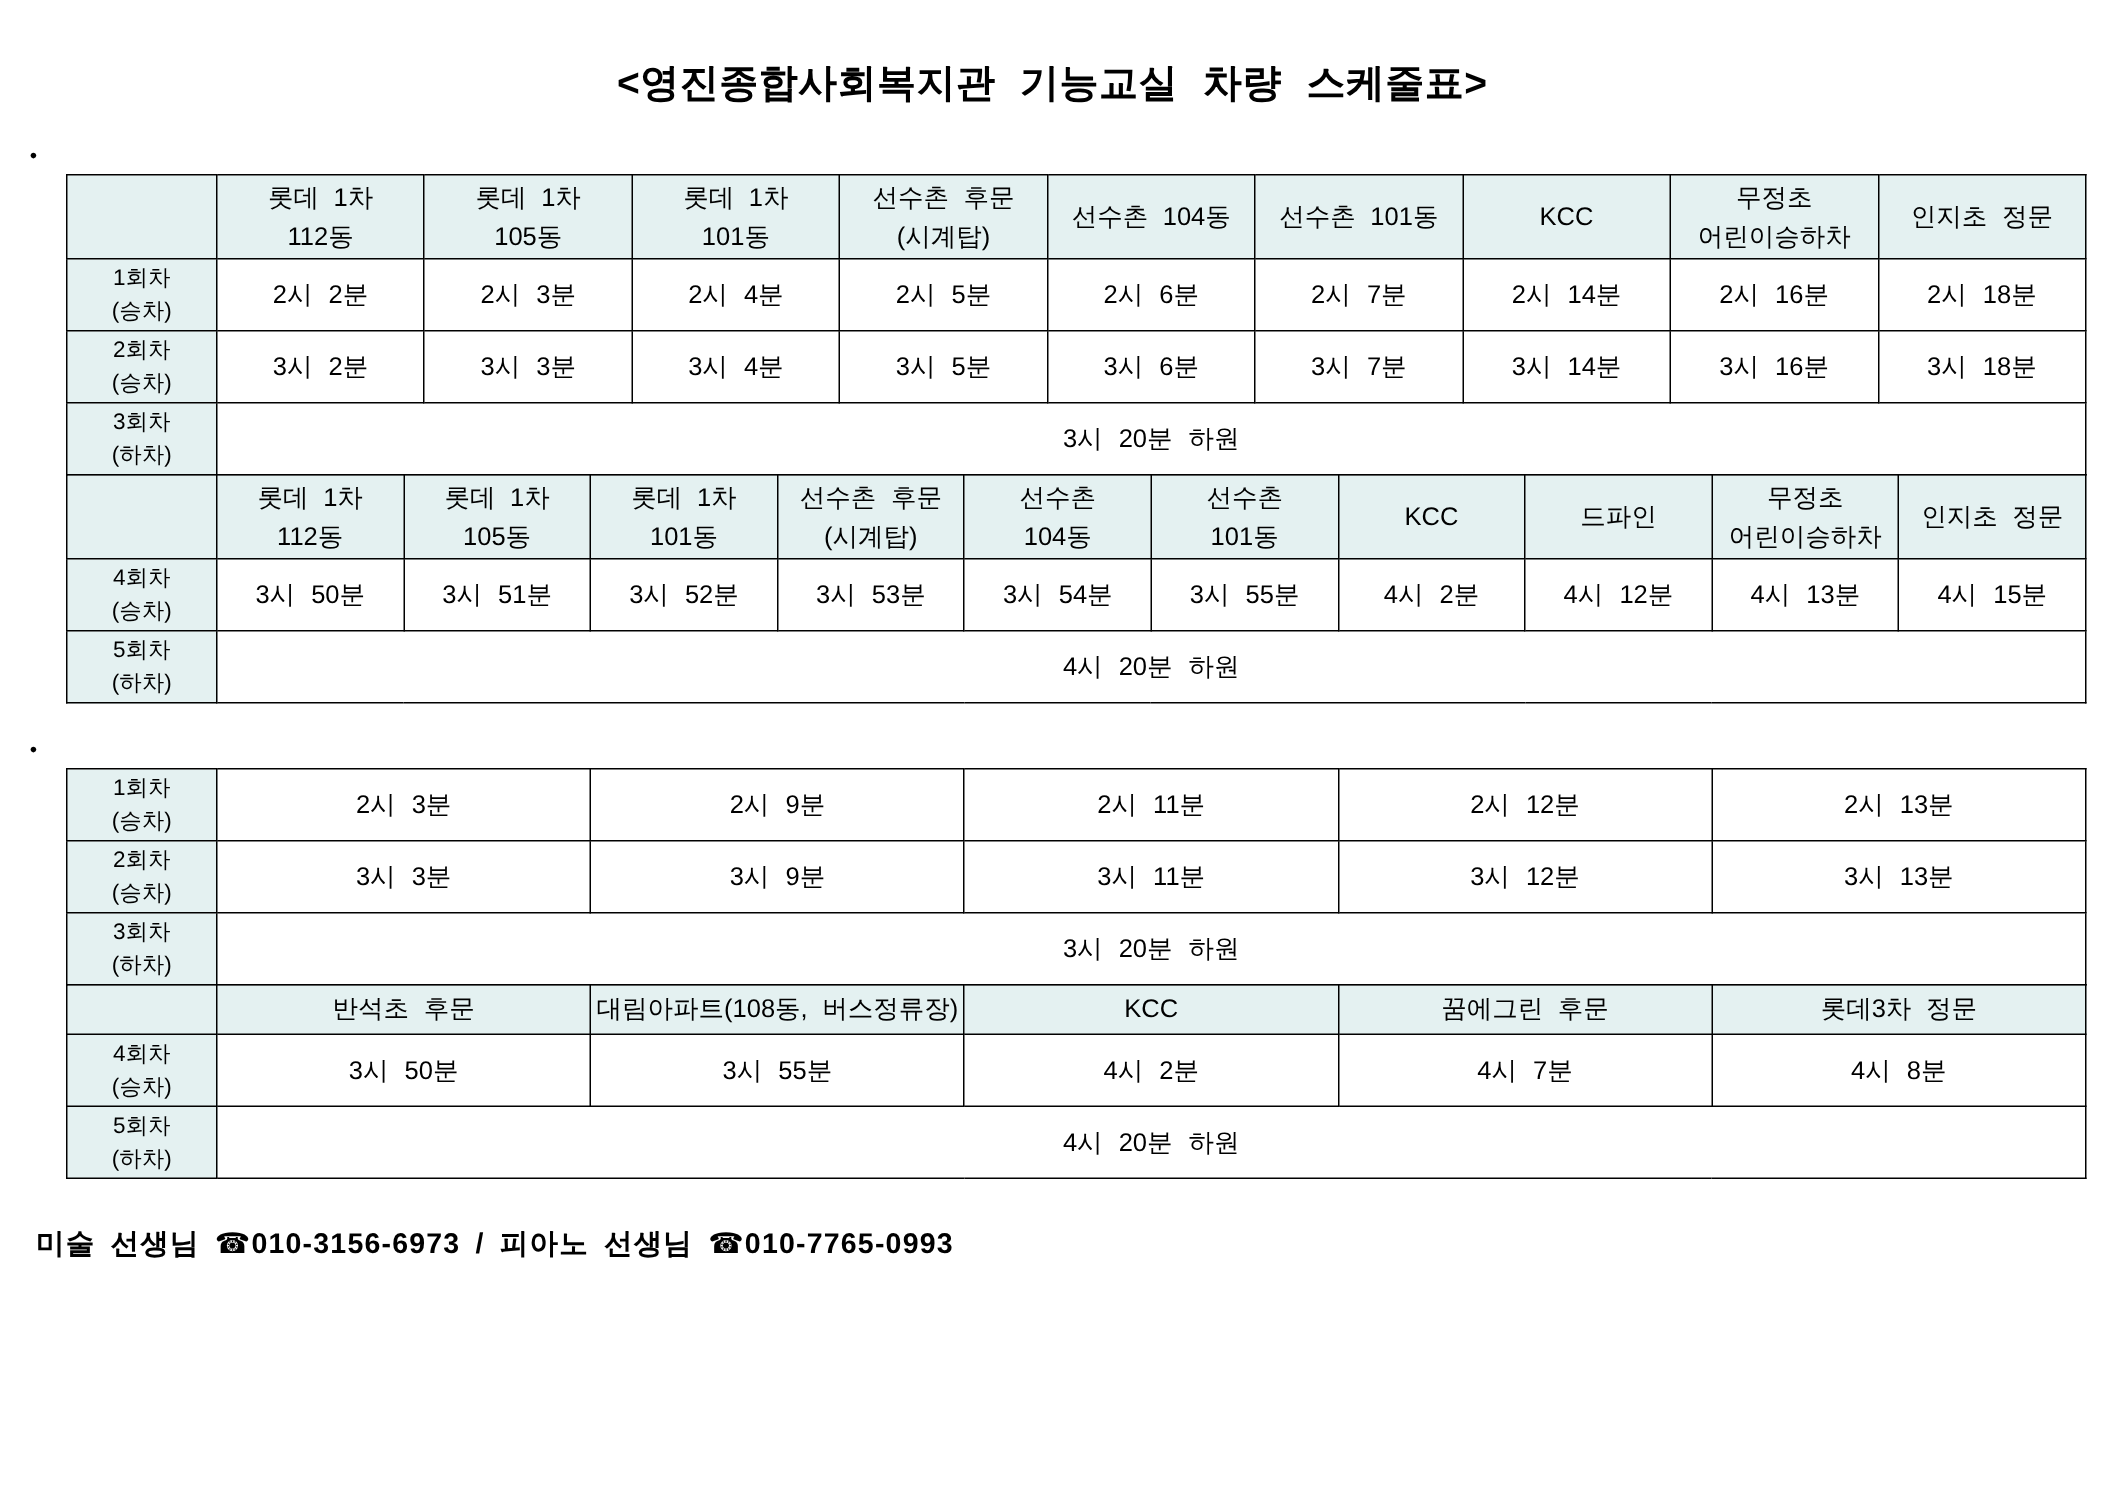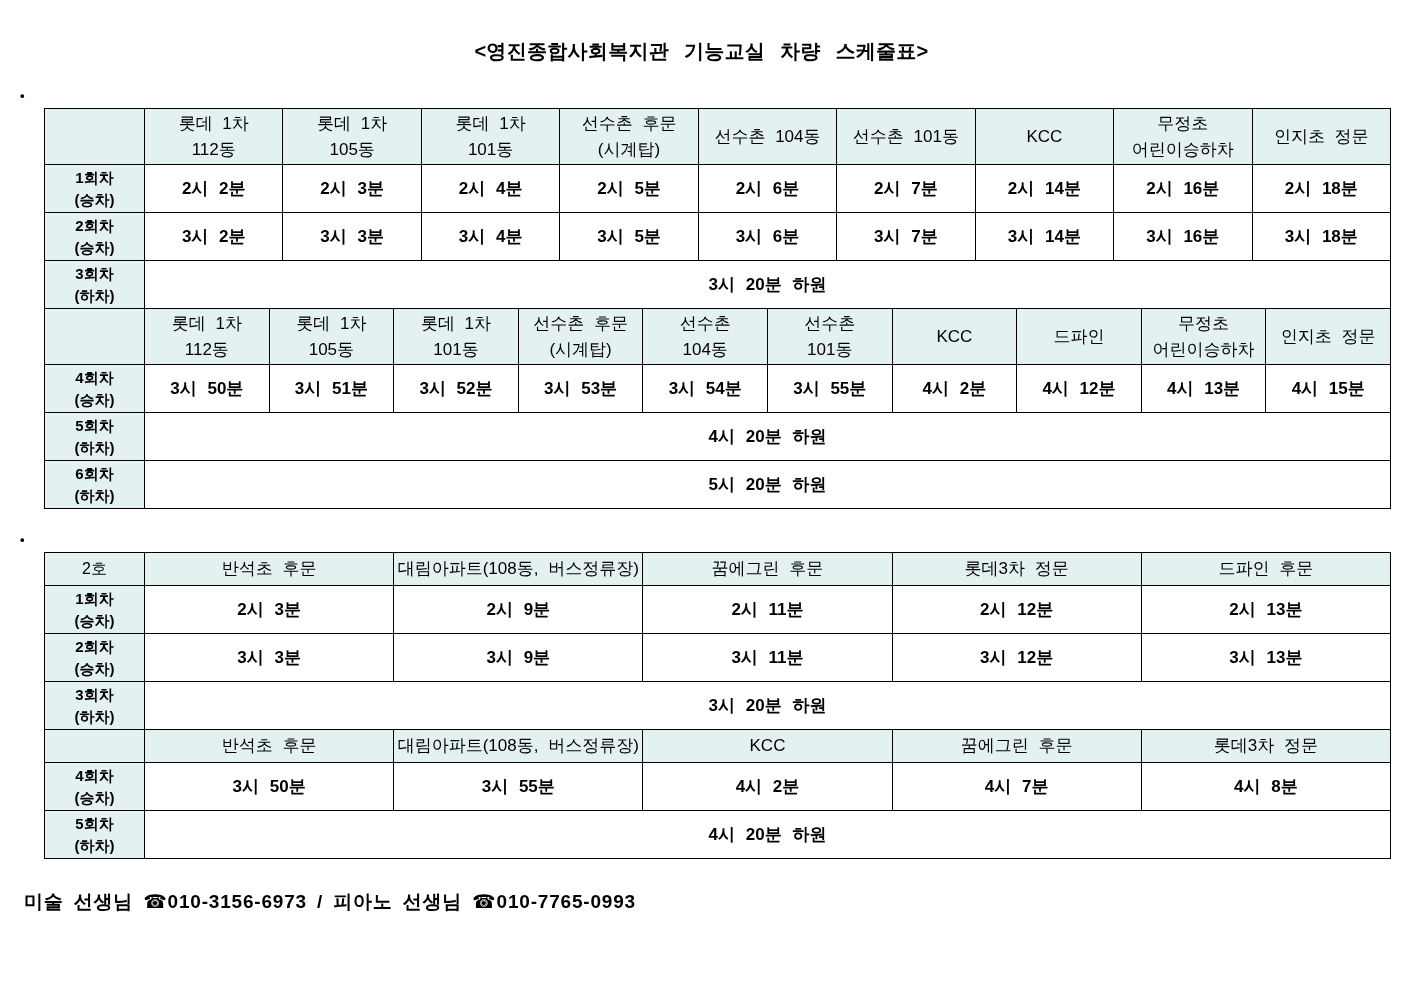--- a/index.html
+++ b/index.html
@@ -5,37 +5,37 @@
   :root { --hd-bg:#E4F1F1; --bc:#000000; --txt:#000000; }
   * { box-sizing: border-box; }
   html,body { margin:0; padding:0; }
   body {
     width:1403px; height:992px; background:#ffffff; color:var(--txt);
     font-family:"Liberation Sans","DejaVu Sans",sans-serif;
     overflow:hidden;
   }
   .title {
     margin:38px 0 0 0; text-align:center;
-    font-size:20px; font-weight:700; word-spacing:9px; letter-spacing:.3px;
+    font-size:26px; font-weight:700; word-spacing:9px; letter-spacing:.3px;
   }
   .section { margin-top:23px; }
   .section-heading {
     display:flex; align-items:center;
     margin:0 0 5px 20px; font-size:19px; font-weight:700; word-spacing:5px;
   }
   .bullet { font-size:13px; margin-right:13px; }
   .tables { margin-left:44px; }
   table.sched { border-collapse:collapse; table-layout:fixed; width:1347px; }
   table.sched:nth-of-type(2) { margin-top:-1px; }
   .sched td { border:1px solid var(--bc); text-align:center; vertical-align:middle; padding:0; }
   td.hd { background:var(--hd-bg); }
   td.stop { font-size:17px; line-height:1.5; height:33px; padding:2px 1px; word-spacing:5px; }
   td.lbl { font-size:15px; line-height:1.45; }
   td.corner { font-size:16px; }
-  tr.datarow { height:48px;font-weight:bold; }
+  tr.datarow { height:48px; }
   td.time { font-size:17px; word-spacing:6px; }
   .footer {
     margin:30px 0 0 24px; font-size:19px; font-weight:700;
     word-spacing:4px; letter-spacing:.8px;
   }
   col.labelcol { width:100px; }
 </style>
 </head>
 <body>
 
@@ -211,67 +211,40 @@
               <td class="time">4시 13분</td>
               <td class="time">4시 15분</td>
             </tr>
             <tr class="datarow">
               <td class="hd lbl">
                 <div>5회차</div>
                 <div>(하차)</div>
               </td>
               <td class="time" colspan="10">4시 20분 하원</td>
             </tr>
-            <tr class="datarow">
-              <td class="hd lbl">
-                <div>6회차</div>
-                <div>(하차)</div>
-              </td>
-              <td class="time" colspan="10">5시 20분 하원</td>
-            </tr>
           </tbody>
         </table>
       </div>
   </div>
 
   <div class="section">
     <div class="section-heading">
       <span class="bullet">•</span>
     </div>
     <div class="tables">
         <table class="sched">
           <colgroup>
             <col class="labelcol">
             <col>
             <col>
             <col>
             <col>
             <col>
           </colgroup>
           <tbody>
-            <tr>
-              <td class="hd corner">
-                <div>2호</div>
-              </td>
-              <td class="hd stop">
-                <div>반석초 후문</div>
-              </td>
-              <td class="hd stop">
-                <div>대림아파트(108동, 버스정류장)</div>
-              </td>
-              <td class="hd stop">
-                <div>꿈에그린 후문</div>
-              </td>
-              <td class="hd stop">
-                <div>롯데3차 정문</div>
-              </td>
-              <td class="hd stop">
-                <div>드파인 후문</div>
-              </td>
-            </tr>
             <tr class="datarow">
               <td class="hd lbl">
                 <div>1회차</div>
                 <div>(승차)</div>
               </td>
               <td class="time">2시 3분</td>
               <td class="time">2시 9분</td>
               <td class="time">2시 11분</td>
               <td class="time">2시 12분</td>
               <td class="time">2시 13분</td>

